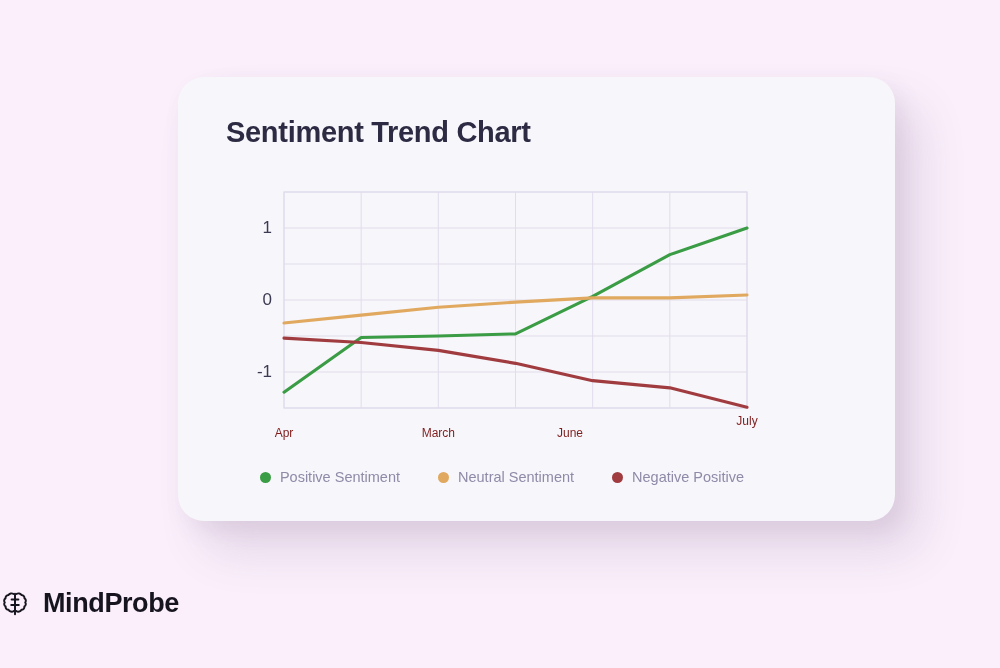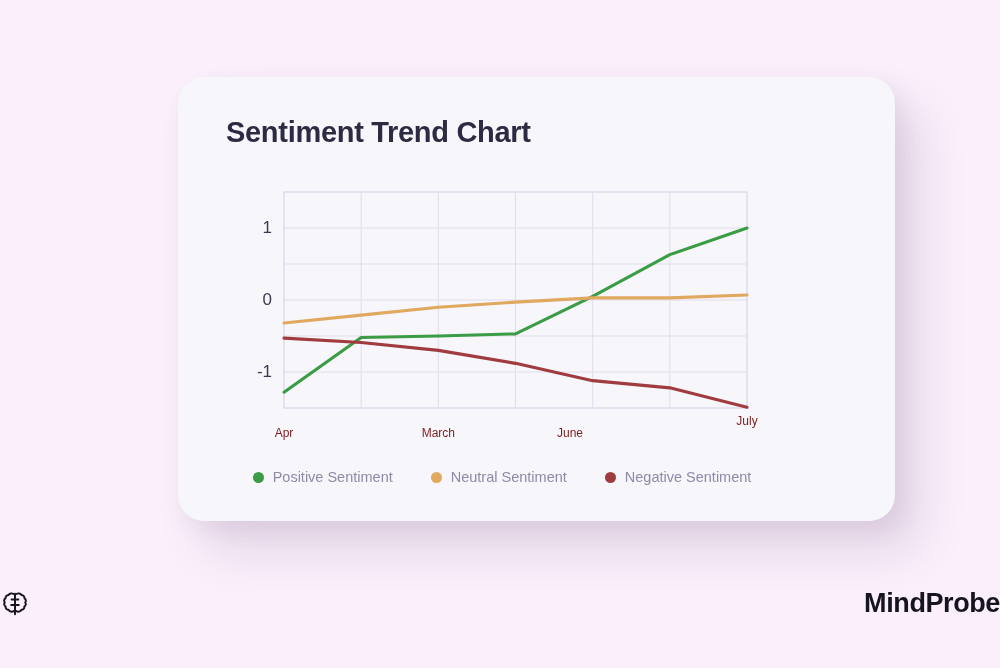--- a/index.html
+++ b/index.html
@@ -101,21 +101,21 @@
     white-space: nowrap;
   }
 
   
   #brand-footer {
     position: absolute;
     left: 0;
     top: 588px;
     width: 1000px;
     display: flex;
-    justify-content: space-between;
+    justify-content: flex-start;
     align-items: center;
     gap: 13px;
   }
   #brand-icon {
     display: block;
     flex: 0 0 auto;
   }
   #brand-name {
     font-size: 27px;
     font-weight: bold;
@@ -176,21 +176,21 @@
       <div class="legend-item">
         <span class="legend-swatch" style="background: rgb(58, 156, 68);"></span>
         <span class="legend-label">Positive Sentiment</span>
       </div>
       <div class="legend-item">
         <span class="legend-swatch" style="background: rgb(224, 169, 95);"></span>
         <span class="legend-label">Neutral Sentiment</span>
       </div>
       <div class="legend-item">
         <span class="legend-swatch" style="background: rgb(160, 60, 63);"></span>
-        <span class="legend-label">Negative Sentiment</span>
+        <span class="legend-label">Negative Positive</span>
       </div>
     </div>
 
 </div>
 
 <div id="brand-footer">
   <svg id="brand-icon" width="30" height="30" viewBox="0 0 32 32">
     <g fill="none" stroke="#16151f" stroke-width="2.1" stroke-linecap="round" stroke-linejoin="round">
 
       <path d="M14.6 5.4c-1.9-1.3-4.6-0.8-5.6 1.1

